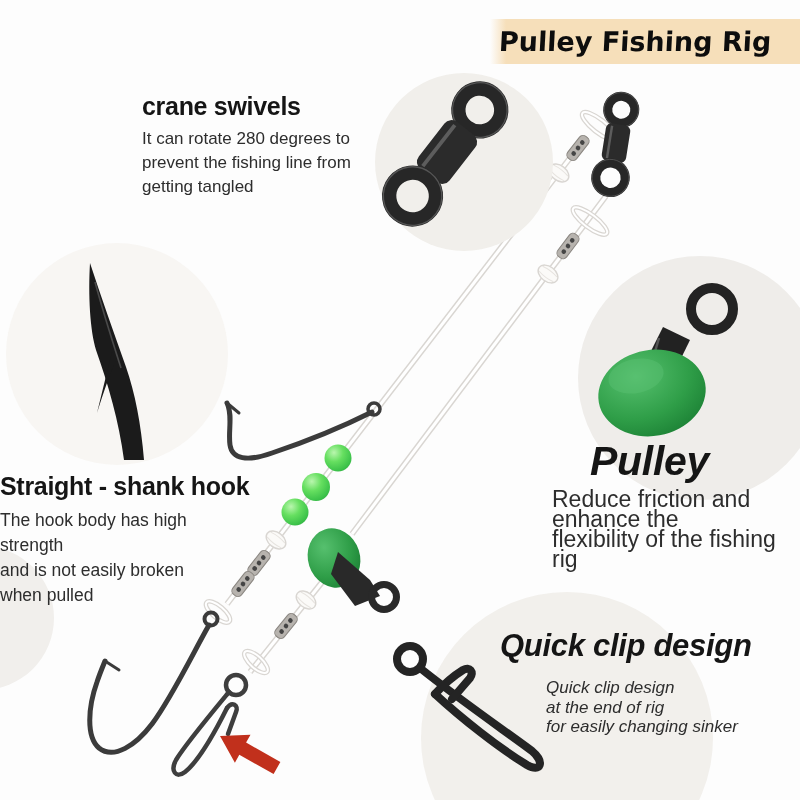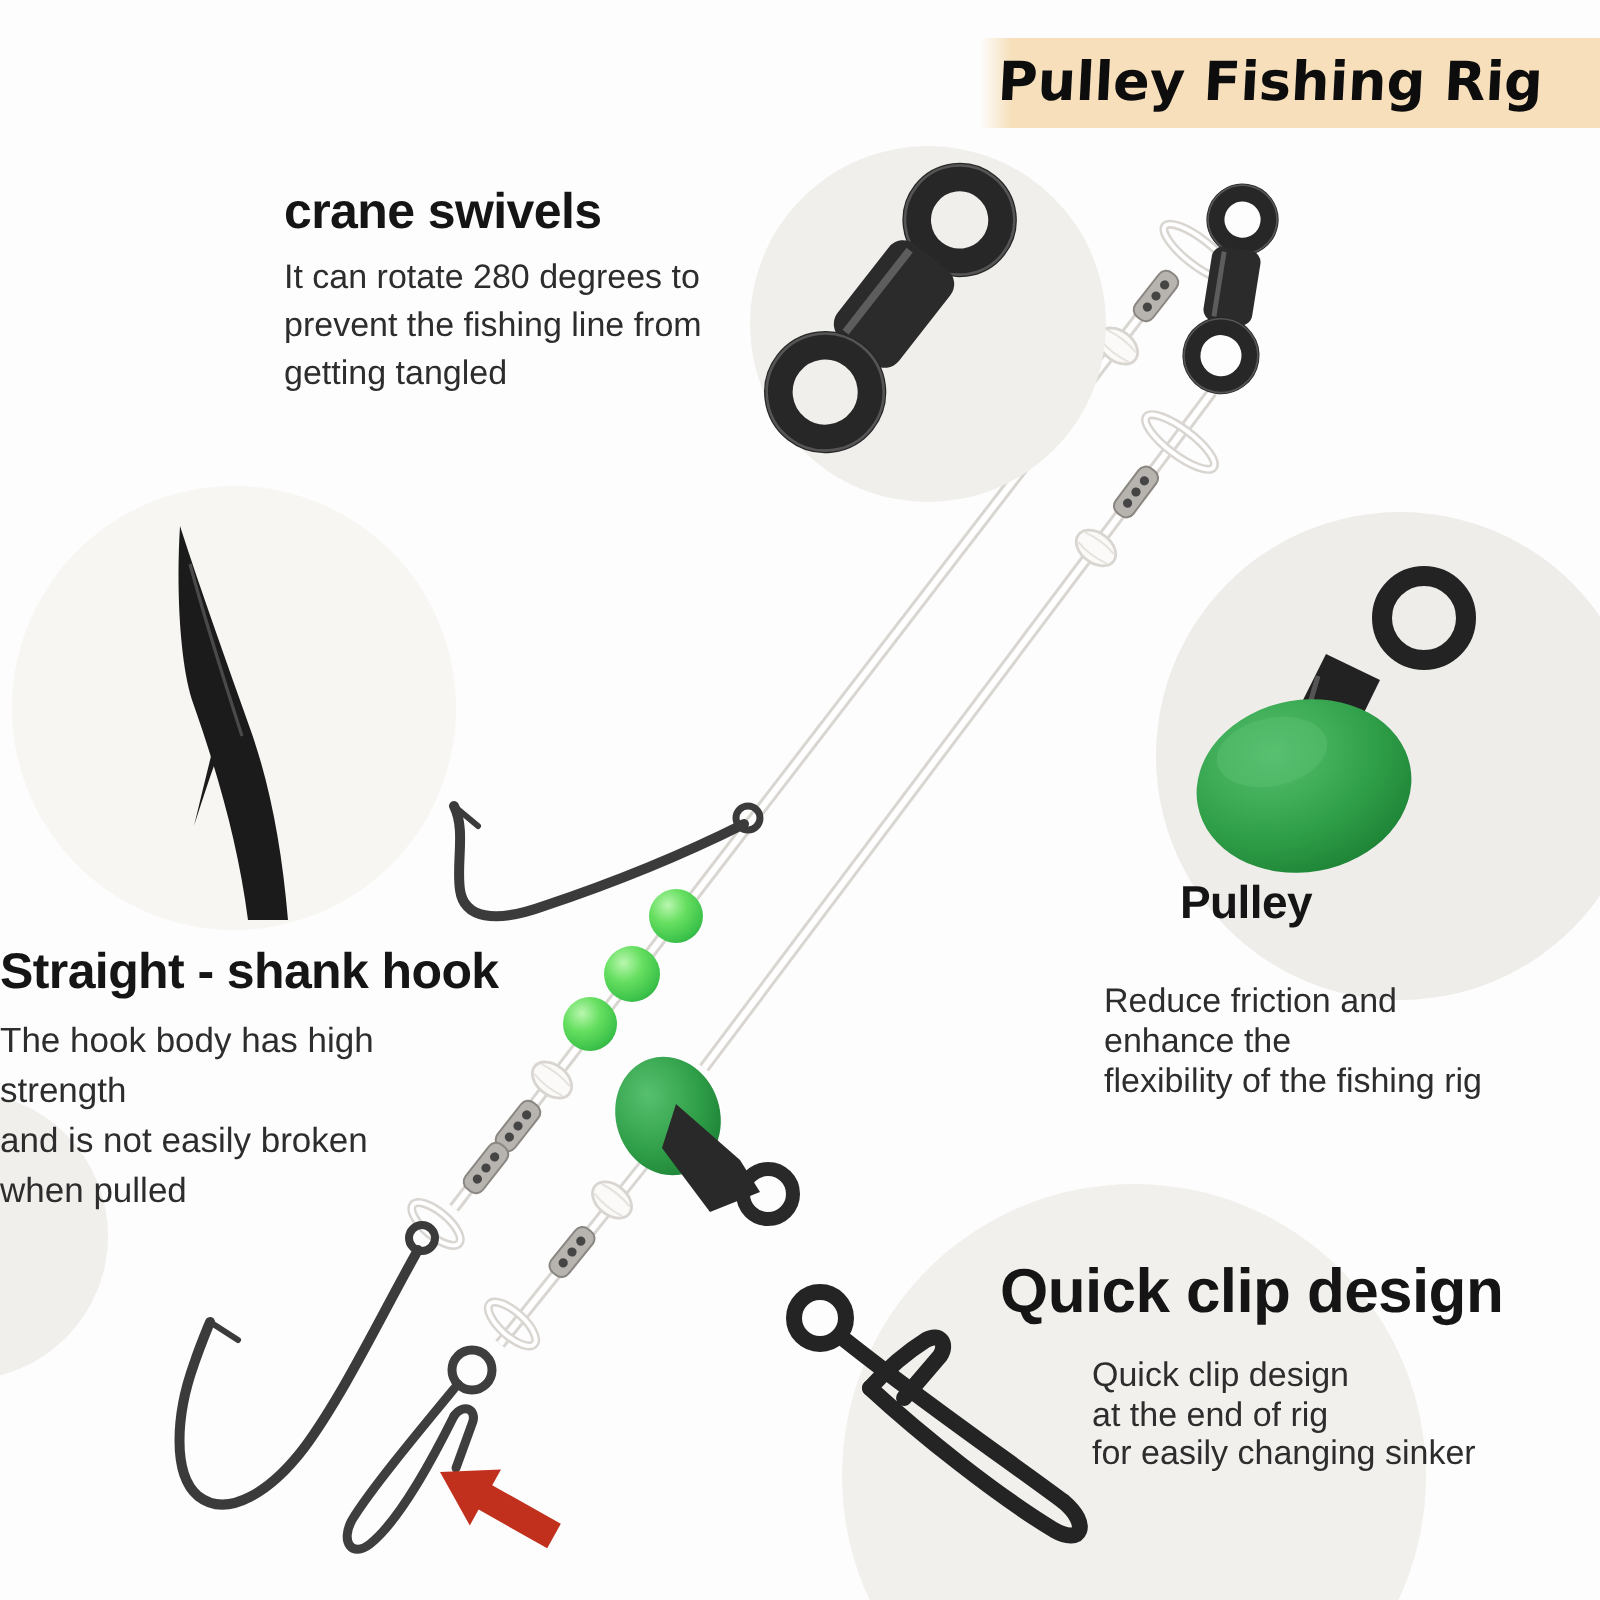--- a/index.html
+++ b/index.html
@@ -17,24 +17,24 @@
   .callout h2{margin:0;font-weight:bold;color:var(--c-heading,#151515);font-size:25px;letter-spacing:-0.3px;}
   .callout p{margin:6px 0 0;color:var(--c-body,#2d2d2d);white-space:pre-line;}
 
   #co-crane{left:142px;top:92px;width:252px;}
   #co-crane p{font-size:17px;line-height:24px;}
 
   #co-hook{left:0px;top:472px;width:262px;}
   #co-hook p{font-size:17.5px;line-height:25px;margin-top:7px;}
 
   #co-pulley{left:552px;top:438px;width:248px;}
-  #co-pulley h2{font-size:23px;padding-left:38px;}
-  #co-pulley p{font-size:17px;line-height:20px;margin-top:26px;}
-
-  #co-clip{left:500px;top:628px;width:290px;}
+  #co-pulley h2{font-size:41px;padding-left:38px;font-style:italic;}
+  #co-pulley p{font-size:23px;line-height:20px;margin-top:4px;}
+
+  #co-clip{left:500px;top:628px;width:290px;font-style:italic;}
   #co-clip h2{font-size:31px;}
   #co-clip p{font-size:17px;line-height:19.5px;margin-top:14px;padding-left:46px;}
 
   #co-warn{left:247px;top:711px;width:212px;text-align:center;
       color:var(--c-warning_red,#d8432c);font-weight:bold;font-size:17.5px;line-height:19.5px;
       white-space:pre-line;}
 </style>
 </head>
 <body>
 

